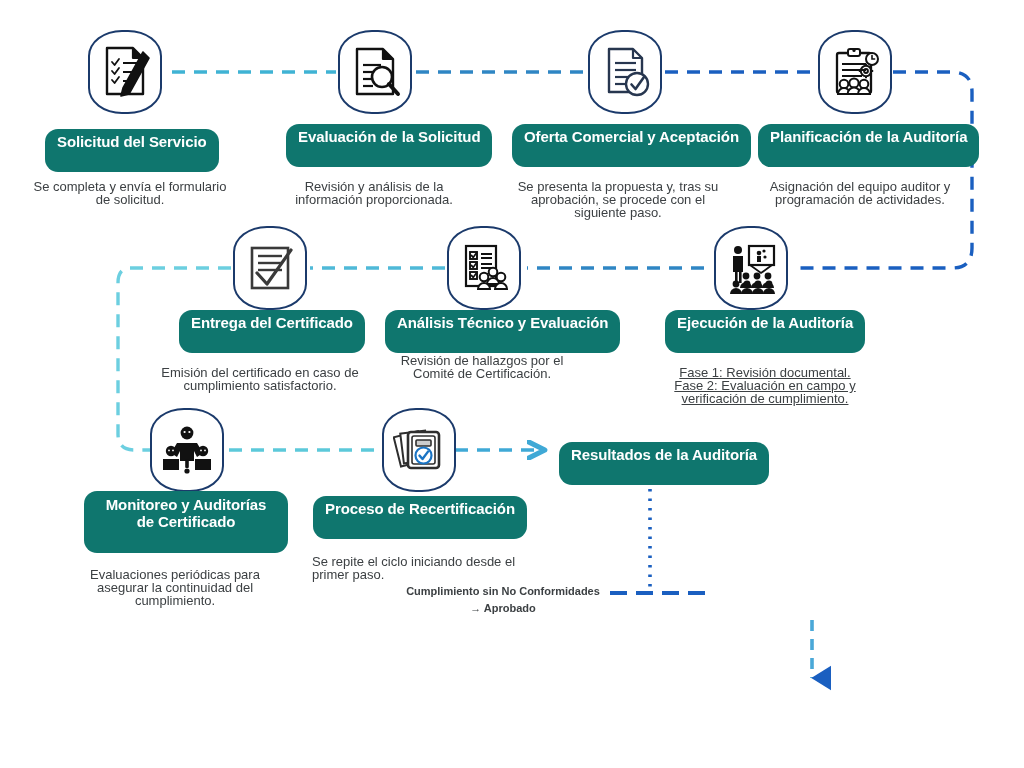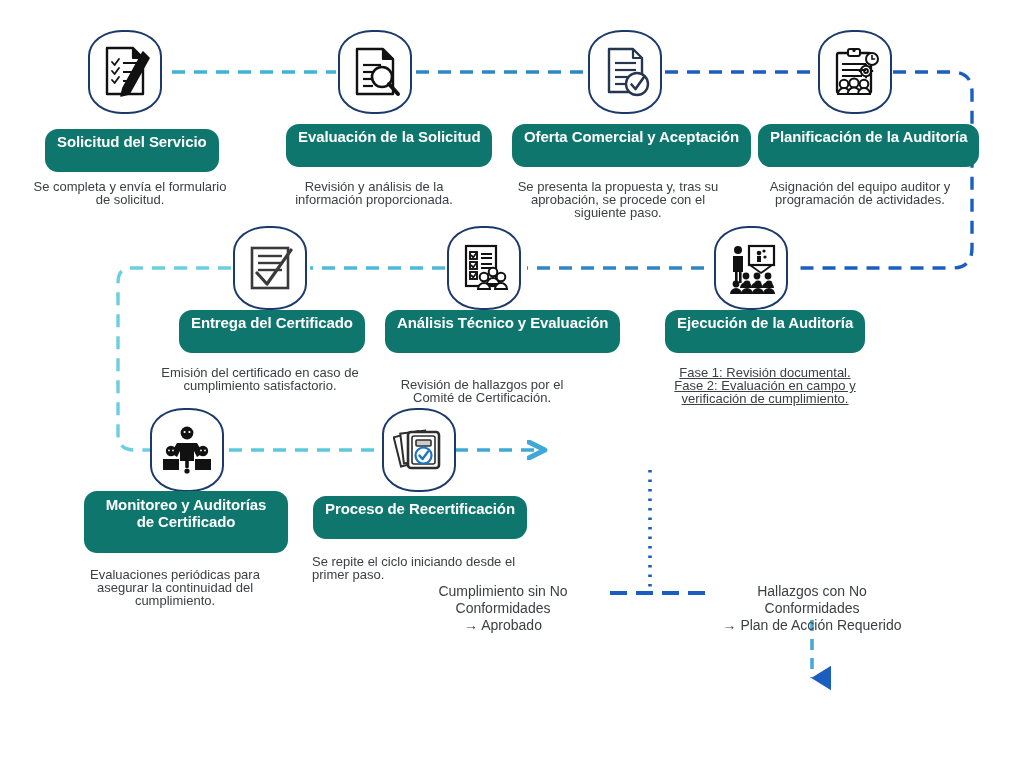--- a/index.html
+++ b/index.html
@@ -46,23 +46,24 @@
     color:#3c4043;
     font-size:13px;
     line-height:13px;
     text-align:center;
     margin-top:28px;
   }
 
   .edge-label{
     position:absolute;
     color:#3c4043;
-    font-size:14px;
+    font-size:11px;
     line-height:17px;
     text-align:center;
+    font-weight:bold;
   }
 </style>
 </head>
 <body>
 
 <div id="canvas">
 
   <svg id="svg-layer" viewBox="0 0 1024 768" xmlns="http://www.w3.org/2000/svg">
     <defs>
       <marker id="arrow-cyan" markerWidth="6" markerHeight="6" refX="2.6" refY="3" orient="auto" markerUnits="strokeWidth">
@@ -250,21 +251,21 @@
           <circle cx="35" cy="32" r="4.3"></circle>
             <path d="M29 44 a6 6 0 0 1 12 0 Z"></path>
           <circle cx="26" cy="37" r="4.3"></circle>
             <path d="M20 49 a6 6 0 0 1 12 0 Z"></path>
           <circle cx="43" cy="37" r="4.3"></circle>
             <path d="M37 49 a6 6 0 0 1 12 0 Z"></path>
         </g>
       </svg>
     </div>
     <div class="badge" style="left:385px;top:310px;">Análisis Técnico y Evaluación</div>
-    <div class="desc" style="left:382px;top:350px;width:200px;">Revisión de hallazgos por el Comité de Certificación.</div>
+    <div class="desc" style="left:382px;top:326px;width:200px;">Revisión de hallazgos por el Comité de Certificación.</div>
   </div>
 
   <div class="node">
     <div class="icon-box" style="left:233px;top:226px;">
       <svg width="52" height="56" viewBox="0 0 52 56">
         <rect x="8" y="8" width="36" height="40" fill="#fff" stroke="#3a3a3a" stroke-width="2.6"></rect>
         <g stroke="#3a3a3a" stroke-width="2.4">
           <line x1="14" y1="16" x2="38" y2="16"></line>
           <line x1="14" y1="23" x2="38" y2="23"></line>
           <line x1="14" y1="30" x2="38" y2="30"></line>
@@ -314,19 +315,19 @@
         <rect x="19" y="13" width="23" height="28" rx="2" fill="#fff" stroke="#2e2e2e" stroke-width="1.6"></rect>
         <rect x="23" y="17" width="15" height="6" rx="1" fill="#ccc" stroke="#2e2e2e" stroke-width="1.6"></rect>
         <circle cx="30.5" cy="32.5" r="8" fill="#fff" stroke="#1a74c4" stroke-width="2.2"></circle>
         <path d="M26.5 32.6 l3 3.4 L35 28.6" fill="none" stroke="#1a74c4" stroke-width="2.4" stroke-linecap="round" stroke-linejoin="round"></path>
       </svg>
     </div>
     <div class="badge" style="left:313px;top:496px;">Proceso de Recertificación</div>
     <div class="desc" style="left:312px;top:527px;width:210px;text-align:left;">Se repite el ciclo iniciando desde el primer paso.</div>
   </div>
 
+  <div class="badge" style="left:559px;top:442px;">Resultados de la Auditoría</div>
 
   <div class="edge-label" style="left:400px;top:583px;width:206px;">Cumplimiento sin No Conformidades<br>→ Aprobado</div>
 
-  <div class="edge-label" style="left:712px;top:583px;width:200px;">Hallazgos con No Conformidades<br>→ Plan de Acción Requerido</div>
 
 
 </div>
 
 </body></html>

